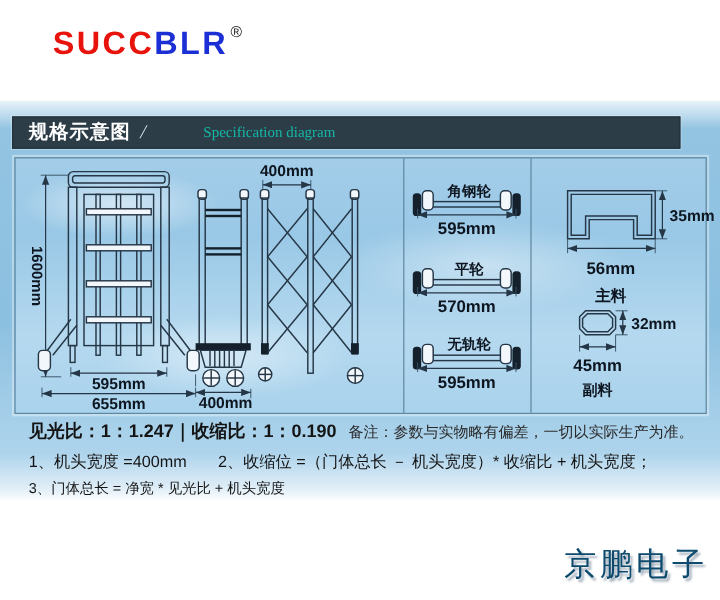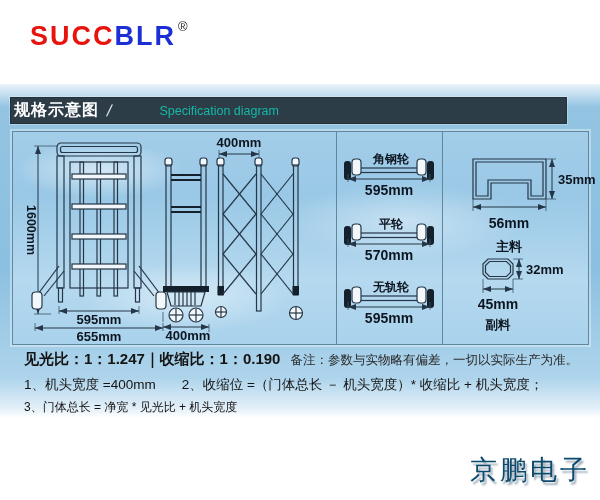--- a/index.html
+++ b/index.html
@@ -1,32 +1,32 @@
 <!DOCTYPE html>
 <html><head>
 <meta charset="utf-8">
 <style>
   html,body{margin:0;padding:0;}
   #page{position:relative;width:600px;height:500px;background:#ffffff;overflow:hidden;
         font-family:"Liberation Sans", sans-serif;}
   
-  .logo{position:absolute;left:30px;top:12px;}
+  .logo{position:absolute;left:44px;top:12px;}
   .logo-en{font-size:27px;font-weight:bold;letter-spacing:2px;line-height:30px;}
   .logo-succ{color:#e8130c;}
   .logo-blr{color:#1b2fd4;}
   .logo-reg{font-size:13px;color:#222;vertical-align:14px;font-weight:normal;margin-left:2px;}
   .logo-cn{font-size:23px;font-weight:bold;color:#101010;letter-spacing:13px;margin-top:3px;
            font-family:"Liberation Serif", serif;}
   
   .band{position:absolute;left:0;top:84px;width:600px;height:334px;
         background:linear-gradient(180deg,#e9f3fa 0%,#93c4e2 7%,#8cc0e0 55%,#aed4ec 88%,#e2eff8 97%,#ffffff 100%);}
   
   .hdr{position:absolute;left:10px;top:97px;width:557px;height:27px;background:#2c3d48;
        border:1px solid #22313a;box-sizing:border-box;display:flex;align-items:center;
-       padding-left:3px;box-shadow:0 0 0 1px rgba(255,255,255,.25);}
+       padding-left:13px;box-shadow:0 0 0 1px rgba(255,255,255,.25);font-family:Liberation Serif, serif;}
   .hdr-cn{color:#ffffff;font-size:16px;font-weight:bold;letter-spacing:1px;}
   .hdr-slash{color:#dfe8ee;font-size:16px;margin:0 6px 0 8px;transform:skewX(-12deg);}
   .hdr-en{color:#14b8a6;font-size:12.5px;margin-left:42px;}
   
   .panel{position:absolute;left:12px;top:131px;width:577px;height:214px;box-sizing:border-box;
          border:1px solid #5f87a0;box-shadow:0 0 0 2px rgba(255,255,255,.35);
          background-image:
            radial-gradient(ellipse 120px 40px at 15% 18%, rgba(255,255,255,.55), transparent 70%),
            radial-gradient(ellipse 170px 55px at 68% 42%, rgba(255,255,255,.40), transparent 70%),
            radial-gradient(ellipse 150px 50px at 30% 78%, rgba(255,255,255,.45), transparent 70%),

